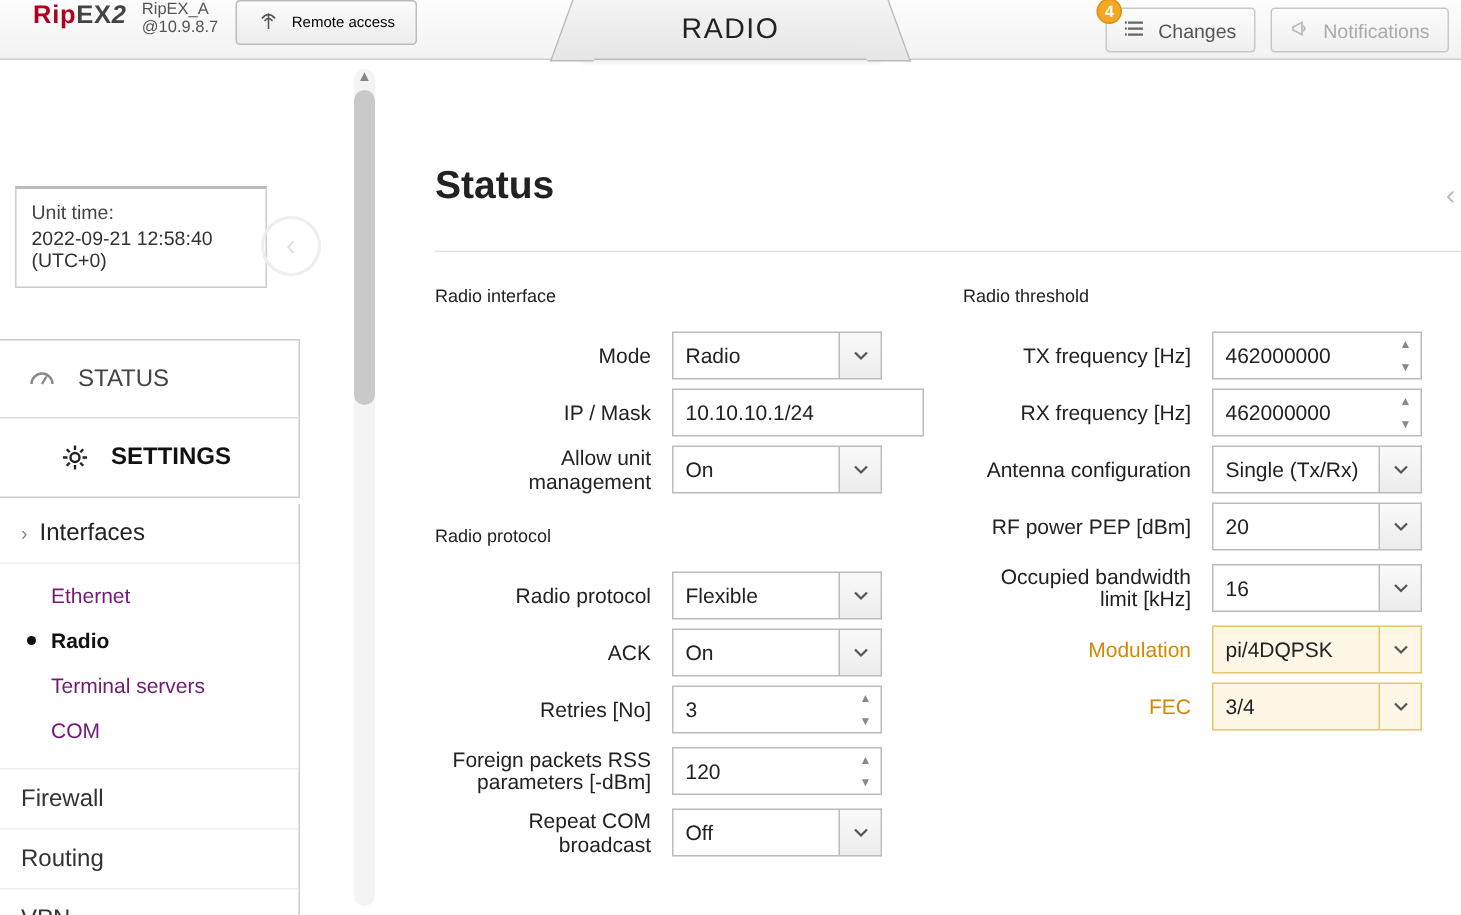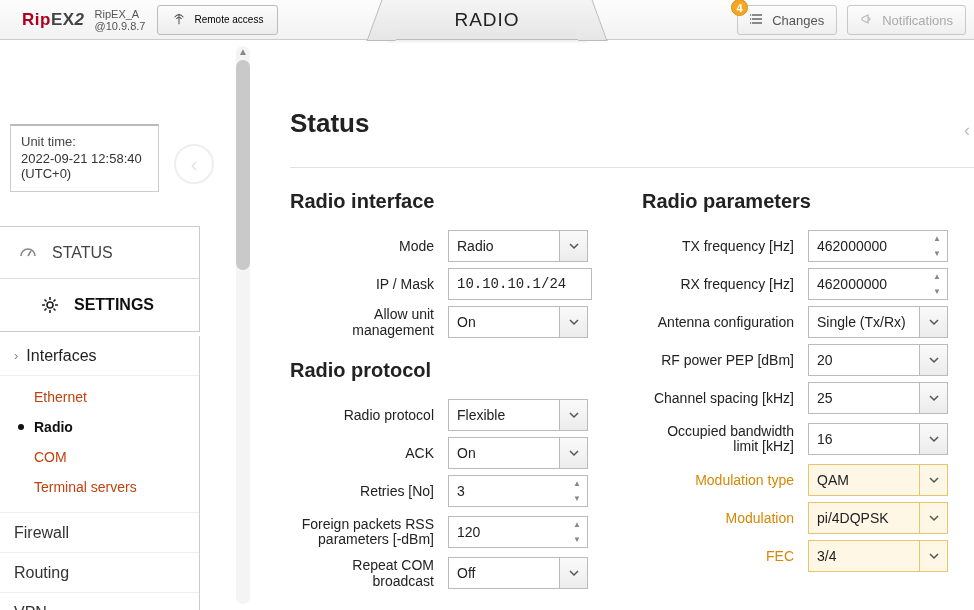--- a/index.html
+++ b/index.html
@@ -1,20 +1,20 @@
 <!DOCTYPE html>
 <html><head>
 <meta charset="utf-8">
 <style>
   * { box-sizing: border-box; margin: 0; padding: 0; }
   html, body { width: 974px; height: 610px; overflow: hidden; font-family: "Segoe UI", Arial, sans-serif; font-size: 14px; color: #222; background: #fff; }
   body { position: relative; }
 
   
-  .topbar { position: absolute; top: 0; left: 0; right: 0; height: 40px; border-bottom: 1px solid #ccc; background: linear-gradient(#fdfdfd,#f2f2f2); display:flex; align-items:center; }
+  .topbar { position: absolute; top: 0; left: 0; right: 0; height: 40px; border-bottom: 1px solid #ccc; background: linear-gradient(#fdfdfd,#f2f2f2); display:flex; }
   .logo { margin-left: 22px; font-size: 17px; font-weight: 700; letter-spacing: 0.5px; }
   .logo .rip { color: #b00020; }
   .logo .x { color: #444; }
   .logo .two { color: #444; font-style: italic; }
   .unit-info { margin-left: 10px; font-size: 11px; color: #555; line-height: 12px; }
   .remote-btn { margin-left: 12px; height: 30px; padding: 0 14px; border: 1px solid #bbb; border-radius: 3px; background: linear-gradient(#fcfcfc,#ececec); font-size: 10px; display:flex; align-items:center; gap:8px; cursor:pointer; }
   .remote-btn svg { width:14px; height:14px; }
 
   .title-tab { position:absolute; left:50%; top:0; transform:translateX(-50%); width:200px; height:40px; background:linear-gradient(#f4f4f4,#e6e6e6); border-left:1px solid #bbb; border-right:1px solid #bbb; border-bottom:1px solid #bbb; display:flex; align-items:center; justify-content:center; font-size:19px; letter-spacing:1px; color:#222; box-shadow: 0 2px 3px rgba(0,0,0,0.08); }
   .title-tab::before, .title-tab::after { content:""; position:absolute; top:0; width:28px; height:40px; background:inherit; }
@@ -28,56 +28,56 @@
 
   
   .leftcol { position:absolute; top:40px; left:0; width:250px; bottom:0; background:#fff; overflow:hidden; }
   .vscroll-track { position:absolute; top:6px; left:236px; width:14px; bottom:6px; background:#f4f4f4; border-radius:7px; }
   .vscroll-thumb { position:absolute; top:0; width:14px; height:210px; background:#c9c9c9; border-radius:7px; }
   .vscroll-arrow { position:absolute; left:0; width:14px; height:14px; display:flex; align-items:center; justify-content:center; color:#888; font-size:10px; }
   .vscroll-arrow.up { top:-2px; }
 
   .back-circle { position:absolute; top:104px; left:174px; width:40px; height:40px; border:2px solid #eee; border-radius:50%; display:flex; align-items:center; justify-content:center; color:#e2e2e2; font-size:20px; }
 
-  .time-card { position:absolute; top:84px; left:10px; width:149px; border:1px solid #ccc; border-top:2px solid #bbb; padding:8px 10px 10px 10px; font-size:13px; color:#333; background:#fff; }
+  .time-card { position:absolute; top:84px; left:10px; width:168px; border:1px solid #ccc; border-top:2px solid #bbb; padding:8px 10px 10px 10px; font-size:13px; color:#333; background:#fff; }
   .time-card .label { color:#444; font-size:13px; }
   .time-card .value { margin-top:2px; }
   .time-card .tz { }
 
   .nav { position:absolute; top:186px; left:0; width:200px; border:1px solid #ccc; border-left:none; }
   .nav-item { height:52px; display:flex; align-items:center; padding-left:18px; gap:14px; font-size:16px; border-bottom:1px solid #ddd; color:#444; cursor:pointer; }
   .nav-item:last-child { border-bottom:none; }
   .nav-item.bold { font-weight:700; color:#111;padding-left:40px; }
   .nav-item .ico { width:20px; display:flex; justify-content:center; color:#777; }
 
   .subnav { position:absolute; top:296px; left:0; width:200px; border:1px solid #ccc; border-left:none; border-top:none; }
   .subhead { height:40px; display:flex; align-items:center; padding-left:14px; font-size:16px; color:#222; border-bottom:1px solid #eee; }
   .subhead.active { font-weight:500; }
   .subhead .arrow { margin-right:8px; font-size:13px; color:#888; }
   .sublist { padding:6px 0 10px 0; background:#fff; }
-  .subitem { height:30px; display:flex; align-items:center; padding-left:34px; font-size:14px; color:#c2410c; cursor:pointer; }
+  .subitem { height:30px; display:flex; align-items:center; padding-left:34px; font-size:14px; color:#701a75; cursor:pointer; }
   .subitem.active { font-weight:700; color:#111; position:relative; }
   .subitem.active::before { content:""; position:absolute; left:18px; top:12px; width:6px; height:6px; border-radius:50%; background:#111; }
   .section-link { height:40px; display:flex; align-items:center; padding-left:14px; font-size:16px; color:#333; border-top:1px solid #eee; cursor:pointer; }
 
   
   .main { position:absolute; top:40px; left:250px; right:0; bottom:0; padding:0 0 0 40px; overflow:hidden; }
   .chev-right { position:absolute; right:4px; top:80px; color:#bbb; font-size:18px; }
   h1.status { margin-top:68px; font-size:26px; font-weight:700; color:#222; }
   .divider { margin-top:28px; height:1px; background:#e2e2e2; margin-right:0; }
   .cols { display:flex; margin-top:22px; gap:20px; }
   .col { flex:1; }
-  h2 { font-size:20px; font-weight:700; color:#222; margin-bottom:14px; }
+  h2 { font-size:12px; font-weight:400; color:#222; margin-bottom:14px; }
   .field { display:flex; align-items:center; height:38px; }
   .field .lbl { width:158px; text-align:right; padding-right:14px; font-size:14px; color:#222; }
   .col.right .field .lbl { width:166px; }
   .field .lbl.twoline { line-height:15px; }
   .field .lbl.warn { color:#d48806; }
   .input, .select { height:32px; border:1px solid #bbb; font-size:14px; padding:0 8px; background:#fff; color:#222; }
-  .input { width:144px;font-family:Liberation Mono, monospace; }
+  .input { width:168px; }
   .select { width:112px; position:relative; display:flex; align-items:center; cursor:pointer; }
   .select .val { flex:1; }
   .dd-btn { width:28px; height:32px; border:1px solid #bbb; border-left:none; background:linear-gradient(#fafafa,#ececec); display:flex; align-items:center; justify-content:center; cursor:pointer; }
   .dd-btn svg { width:10px; height:10px; }
   .spin { width:140px; height:32px; border:1px solid #bbb; display:flex; align-items:center; }
   .spin span.v { flex:1; padding-left:8px; }
   .spin .spinbtns { width:20px; height:30px; display:flex; flex-direction:column; }
   .spin .spinbtns div { flex:1; display:flex; align-items:center; justify-content:center; font-size:8px; color:#888; cursor:pointer; }
   .wrap { display:flex; }
   .warnbox .select, .warnbox .dd-btn, .warnbox .input { background:#fff7e6; border-color:#e8c470; }
@@ -174,24 +174,24 @@
       <span>Interfaces</span>
     </div>
     <div class="sublist">
       <div class="subitem">
           <span>Ethernet</span>
         </div>
       <div class="subitem active">
           <span>Radio</span>
         </div>
       <div class="subitem">
+          <span>Terminal servers</span>
+        </div>
+      <div class="subitem">
           <span>COM</span>
-        </div>
-      <div class="subitem">
-          <span>Terminal servers</span>
         </div>
     </div>
     <div class="section-link">
         <span>Firewall</span>
       </div>
     <div class="section-link">
         <span>Routing</span>
       </div>
     <div class="section-link">
         <span>VPN</span>
@@ -308,21 +308,21 @@
           <div class="dd-btn">
               <span><svg viewBox="0 0 10 10">
                   <path d="M1 3 L5 7 L9 3" stroke="#555" stroke-width="1.5" fill="none"></path>
                 </svg></span>
             </div>
         </div>
       </div>
     </div>
 
     <div class="col right">
-      <h2>Radio parameters</h2>
+      <h2>Radio threshold</h2>
 
       <div class="field">
         <div class="lbl">TX frequency [Hz]</div>
         <div class="spin" style="width:140px;">
           <span class="v">462000000</span>
           <div class="spinbtns">
               <div>▲</div>
               <div>▼</div>
             </div>
         </div>
@@ -360,64 +360,38 @@
               <span class="val">20</span>
             </div>
           <div class="dd-btn">
               <span><svg viewBox="0 0 10 10">
                   <path d="M1 3 L5 7 L9 3" stroke="#555" stroke-width="1.5" fill="none"></path>
                 </svg></span>
             </div>
         </div>
       </div>
 
-      <div class="field">
-        <div class="lbl">Channel spacing [kHz]</div>
-        <div class="wrap">
-          <div class="select">
-              <span class="val">25</span>
-            </div>
-          <div class="dd-btn">
-              <span><svg viewBox="0 0 10 10">
-                  <path d="M1 3 L5 7 L9 3" stroke="#555" stroke-width="1.5" fill="none"></path>
-                </svg></span>
-            </div>
-        </div>
-      </div>
 
       <div class="field" style="height:44px;">
         <div class="lbl twoline">
           <div>Occupied bandwidth</div>
           <div>limit [kHz]</div>
         </div>
         <div class="wrap">
           <div class="select">
               <span class="val">16</span>
             </div>
           <div class="dd-btn">
               <span><svg viewBox="0 0 10 10">
                   <path d="M1 3 L5 7 L9 3" stroke="#555" stroke-width="1.5" fill="none"></path>
                 </svg></span>
             </div>
         </div>
       </div>
 
-      <div class="field warnbox">
-        <div class="lbl warn">Modulation type</div>
-        <div class="wrap">
-          <div class="select">
-              <span class="val">QAM</span>
-            </div>
-          <div class="dd-btn">
-              <span><svg viewBox="0 0 10 10">
-                  <path d="M1 3 L5 7 L9 3" stroke="#555" stroke-width="1.5" fill="none"></path>
-                </svg></span>
-            </div>
-        </div>
-      </div>
 
       <div class="field warnbox">
         <div class="lbl warn">Modulation</div>
         <div class="wrap">
           <div class="select">
               <span class="val">pi/4DQPSK</span>
             </div>
           <div class="dd-btn">
               <span><svg viewBox="0 0 10 10">
                   <path d="M1 3 L5 7 L9 3" stroke="#555" stroke-width="1.5" fill="none"></path>

